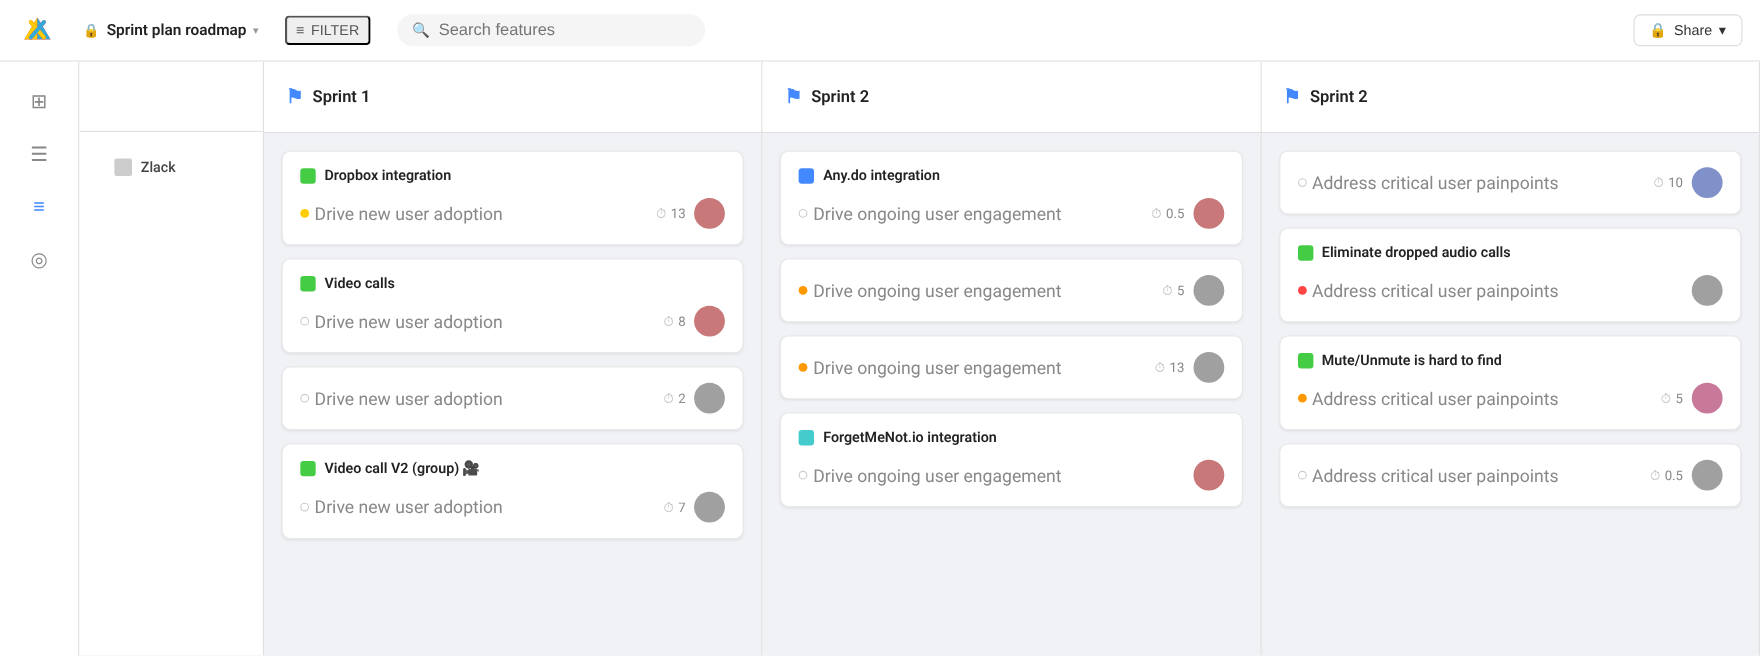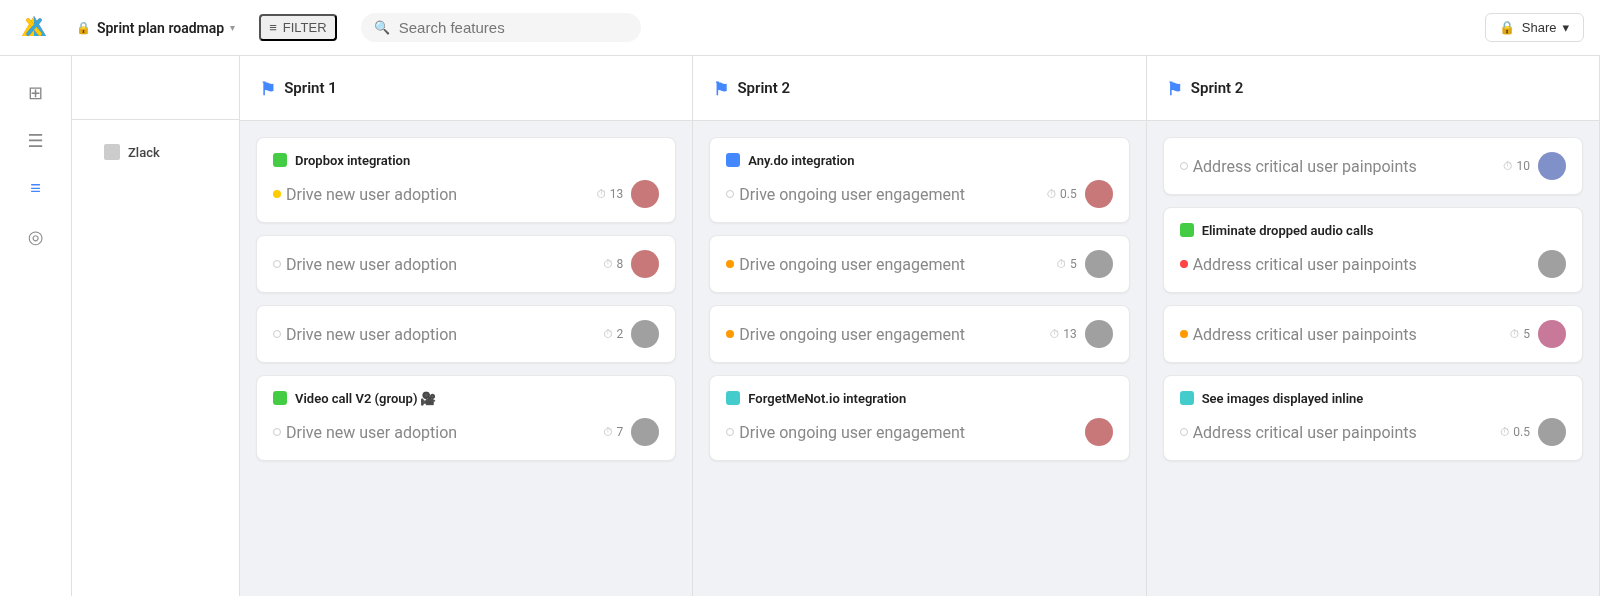--- a/index.html
+++ b/index.html
@@ -316,20 +316,24 @@
                 <div class="card-right">
                   <div class="card-time">
                     <span style="color:#bbb;">⏱</span>
                     <span>13</span>
                   </div>
                   <div class="avatar av-pink" style="background: rgb(200, 120, 120); border-radius: 50%;"></div>
                 </div>
               </div>
             </div>
             <div class="card">
+              <div class="card-title-row">
+                <div class="card-dot dot-green"></div>
+                <span class="card-title">Video calls</span>
+              </div>
               <div class="card-meta">
                 <div class="card-label">
                   <div class="label-dot dot-empty"></div>
                   <span>Drive new user adoption</span>
                 </div>
                 <div class="card-right">
                   <div class="card-time">
                     <span style="color:#bbb;">⏱</span>
                     <span>8</span>
                   </div>
@@ -463,39 +467,39 @@
                 <div class="card-label">
                   <div class="label-dot dot-red"></div>
                   <span>Address critical user painpoints</span>
                 </div>
                 <div class="card-right">
                   <div class="avatar av-gray" style="background: rgb(160, 160, 160); border-radius: 50%;"></div>
                 </div>
               </div>
             </div>
             <div class="card">
+              <div class="card-title-row">
+                <div class="card-dot dot-green"></div>
+                <span class="card-title">Mute/Unmute is hard to find</span>
+              </div>
               <div class="card-meta">
                 <div class="card-label">
                   <div class="label-dot dot-orange"></div>
                   <span>Address critical user painpoints</span>
                 </div>
                 <div class="card-right">
                   <div class="card-time">
                     <span style="color:#bbb;">⏱</span>
                     <span>5</span>
                   </div>
                   <div class="avatar av-pink" style="background: rgb(200, 120, 152); border-radius: 50%;"></div>
                 </div>
               </div>
             </div>
             <div class="card">
-              <div class="card-title-row">
-                <div class="card-dot dot-teal"></div>
-                <span class="card-title">See images displayed inline</span>
-              </div>
               <div class="card-meta">
                 <div class="card-label">
                   <div class="label-dot dot-empty"></div>
                   <span>Address critical user painpoints</span>
                 </div>
                 <div class="card-right">
                   <div class="card-time">
                     <span style="color:#bbb;">⏱</span>
                     <span>0.5</span>
                   </div>

